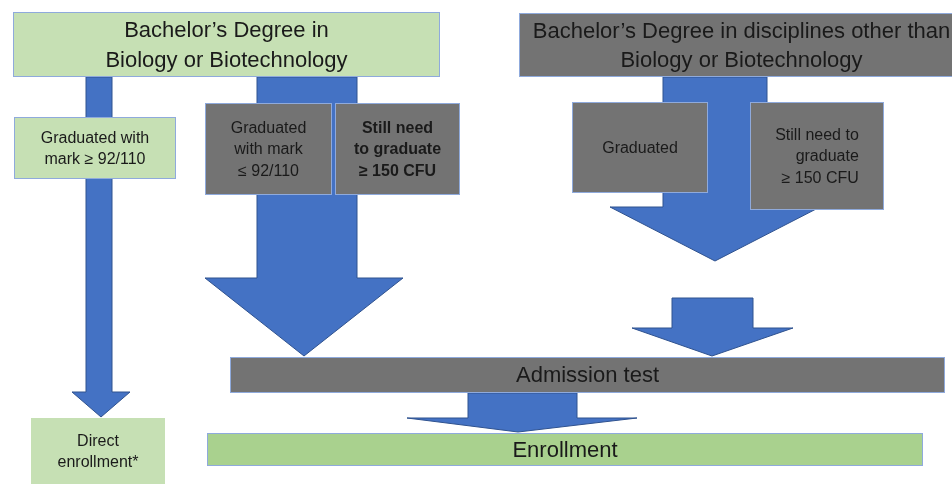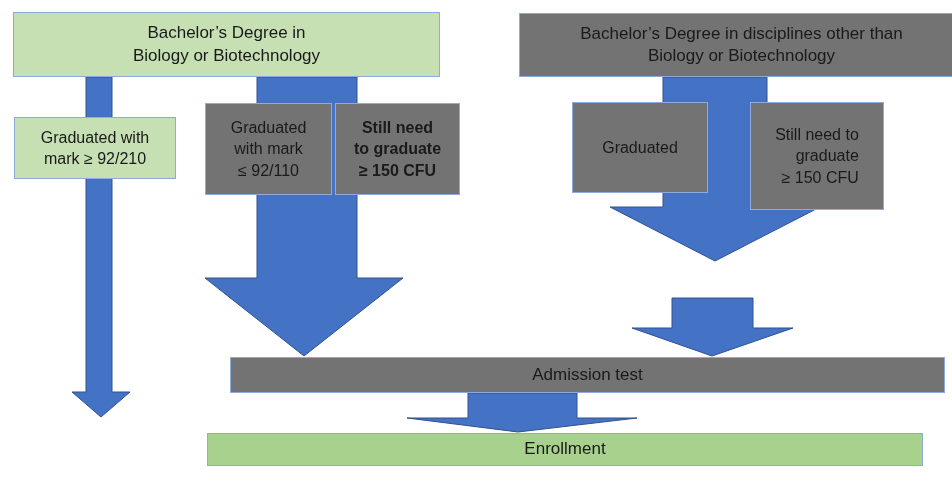--- a/index.html
+++ b/index.html
@@ -15,21 +15,21 @@
   .box{
     position:absolute;z-index:2;
     display:flex;align-items:center;justify-content:center;
     text-align:center;white-space:pre-line;
     box-sizing:border-box;line-height:1.32;
   }
   .green  {background:#c6e0b4;border:1.5px solid #8faadc;}
   .orange {background:#737373;border:1.5px solid #8faadc;margin-left:22px;}
   .dgreen {background:#a9d18e;border:1.5px solid #8faadc;}
   .noborder{border:none;}
-  .f17{font-size:17px;}
+  .f17{font-size:22px;}
   .f16{font-size:16px;}
 
   
   #bachelor-bio        {left:13px;  top:12px;  width:427px; height:65px;}
   #bachelor-other      {left:497px; top:13px;  width:445px; height:64px;}
   #graduated-high      {left:14px;  top:117px; width:162px; height:62px;}
   #graduated-low       {left:183px; top:103px; width:127px; height:92px;}
   #still-need-left     {left:313px; top:103px; width:125px; height:92px;font-weight:bold;}
   #graduated-right     {left:550px; top:102px; width:136px; height:91px;}
   #still-need-right    {left:728px; top:102px; width:134px; height:108px;text-align:right;}
@@ -56,35 +56,37 @@
     <polygon points="468,393 577,393 577,418 637,418 518,432 407,418 468,418" fill="#4472c4" stroke="#2f528f" stroke-width="1"></polygon>
   </svg>
 
   <div id="bachelor-bio" class="box green f17">Bachelor’s Degree in
 Biology or Biotechnology</div>
 
   <div id="bachelor-other" class="box orange f17">Bachelor’s Degree in disciplines other than
 Biology or Biotechnology</div>
 
   <div id="graduated-high" class="box green f16">Graduated with
-mark ≥ 92/210</div>
+mark ≥ 92/110</div>
 
   <div id="graduated-low" class="box orange f16">Graduated
 with mark
 ≤ 92/110</div>
 
   <div id="still-need-left" class="box orange f16">Still need
 to graduate
 ≥ 150 CFU</div>
 
   <div id="graduated-right" class="box orange f16">Graduated</div>
 
   <div id="still-need-right" class="box orange f16">Still need to
 graduate
 ≥ 150 CFU</div>
 
 
   <div id="admission-test" class="box orange f17">Admission test</div>
 
   <div id="enrollment" class="box dgreen f17">Enrollment</div>
 
+  <div id="direct-enrollment" class="box green noborder f16">Direct
+enrollment*</div>
 
 </div>
 
 </body></html>

